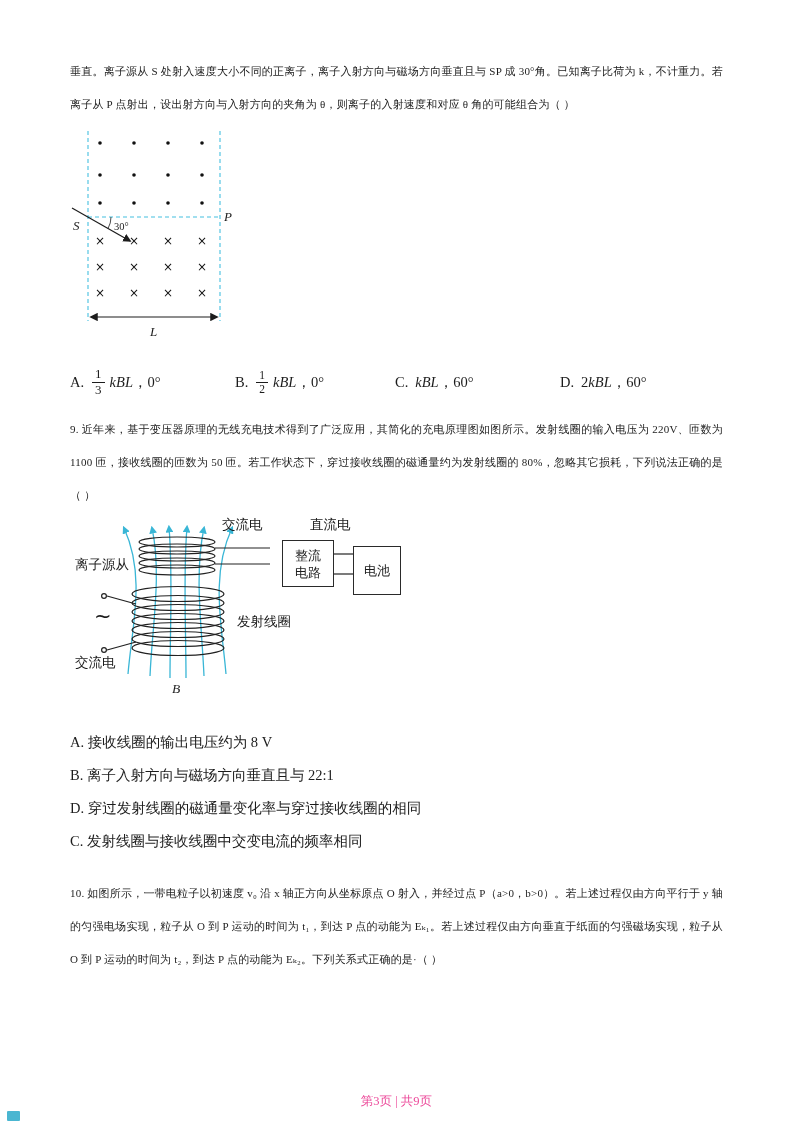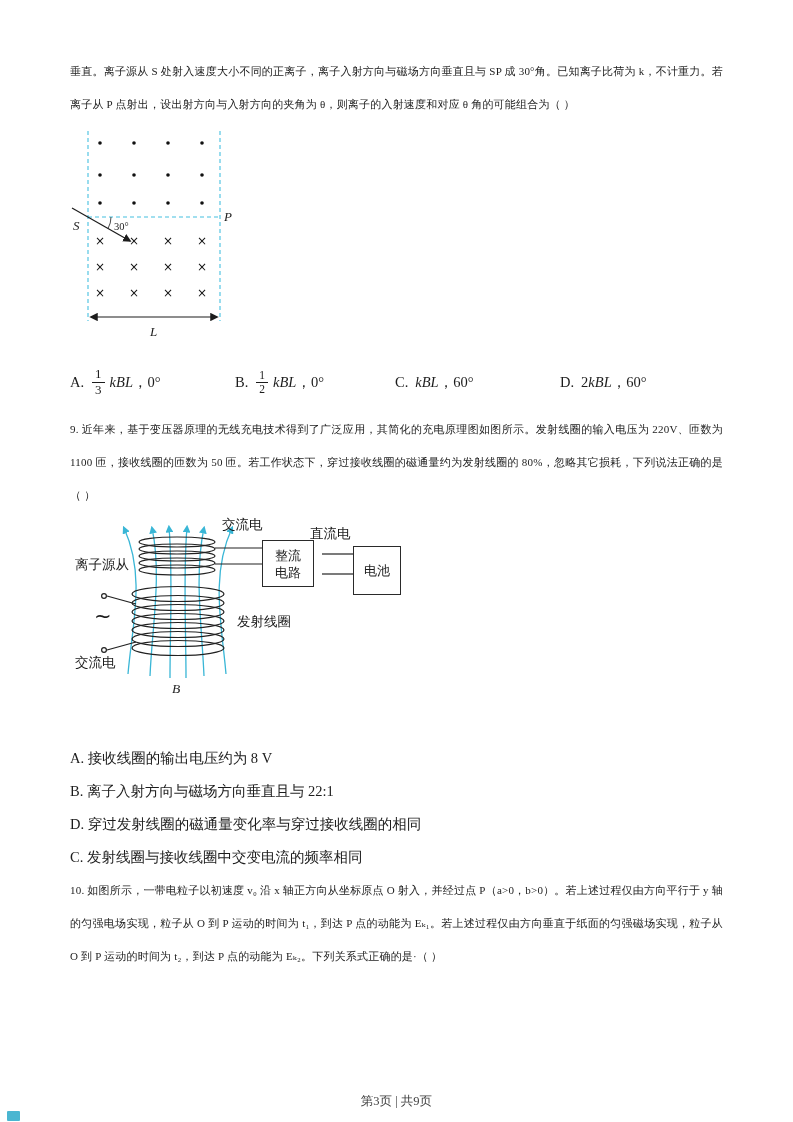--- a/index.html
+++ b/index.html
@@ -28,32 +28,32 @@
   .fnum{border-bottom:1px solid #1c1c1c;padding:0 3px}
   .opt-b .frac{font-size:11.5px}
 
   
   .diagram2{margin:4px 0 0 0;height:198px;position:relative;font-size:13.5px}
   .diagram2 svg{position:absolute;left:0;top:0}
   .dlabel{position:absolute;white-space:nowrap}
   .boxcomp{position:absolute;border:1.2px solid #2a2a2a;display:flex;align-items:center;
            justify-content:center;text-align:center;font-size:13px;line-height:17px;
            background:#fff}
-  .rect-box{left:192px;top:24px;width:52px;height:47px;padding:2px 10px}
+  .rect-box{left:212px;top:24px;width:52px;height:47px;padding:2px 10px}
   .batt-box{left:283px;top:30px;width:48px;height:49px}
   .ac-sym{position:absolute;left:24px;top:88px;font-size:21px;font-family:"DejaVu Sans",sans-serif}
 
   
   .optline{font-size:14.5px;line-height:33px}
-  .optblock{margin-top:28px}
-  .q10{margin-top:0}
+  .optblock{margin-top:12px}
+  .q10{margin-top:19px}
 
   
   .footer{position:absolute;left:0;right:0;bottom:12px;text-align:center;
-          font-size:12.5px;color:#404040}
+          font-size:12.5px;color:#ec4899}
   .corner-mark{position:absolute;left:7px;bottom:1px;width:13px;height:10px;
                background:#2aa9c9;opacity:.85;border-radius:1px}
 </style>
 </head>
 <body>
 
 <div class="page">
 
   <p class="para">垂直。离子源从 S 处射入速度大小不同的正离子，离子入射方向与磁场方向垂直且与 SP 成 30°角。已知离子比荷为 k，不计重力。若离子从 P 点射出，设出射方向与入射方向的夹角为 θ，则离子的入射速度和对应 θ 角的可能组合为（    ）</p>
 
@@ -187,21 +187,21 @@
 
       <g stroke="#222" stroke-width="1.2">
         <line x1="145" y1="32" x2="200" y2="32"></line>
         <line x1="145" y1="48" x2="200" y2="48"></line>
         <line x1="252" y1="38" x2="283" y2="38"></line>
         <line x1="252" y1="58" x2="283" y2="58"></line>
       </g>
     </svg>
     <span class="dlabel" style="left:5px;top:40px">离子源从</span>
     <span class="dlabel" style="left:152px;top:0px">交流电</span>
-    <span class="dlabel" style="left:240px;top:9px">直流电</span>
+    <span class="dlabel" style="left:240px;top:0px">直流电</span>
     <div class="boxcomp rect-box">整流电路</div>
     <div class="boxcomp batt-box">电池</div>
     <span class="dlabel" style="left:167px;top:97px">发射线圈</span>
     <span class="ac-sym">~</span>
     <span class="dlabel" style="left:5px;top:138px">交流电</span>
     <span class="dlabel it" style="left:102px;top:165px">B</span>
   </div>
 
   <div class="optblock">
     <p class="optline">A. 接收线圈的输出电压约为 8 V</p>

